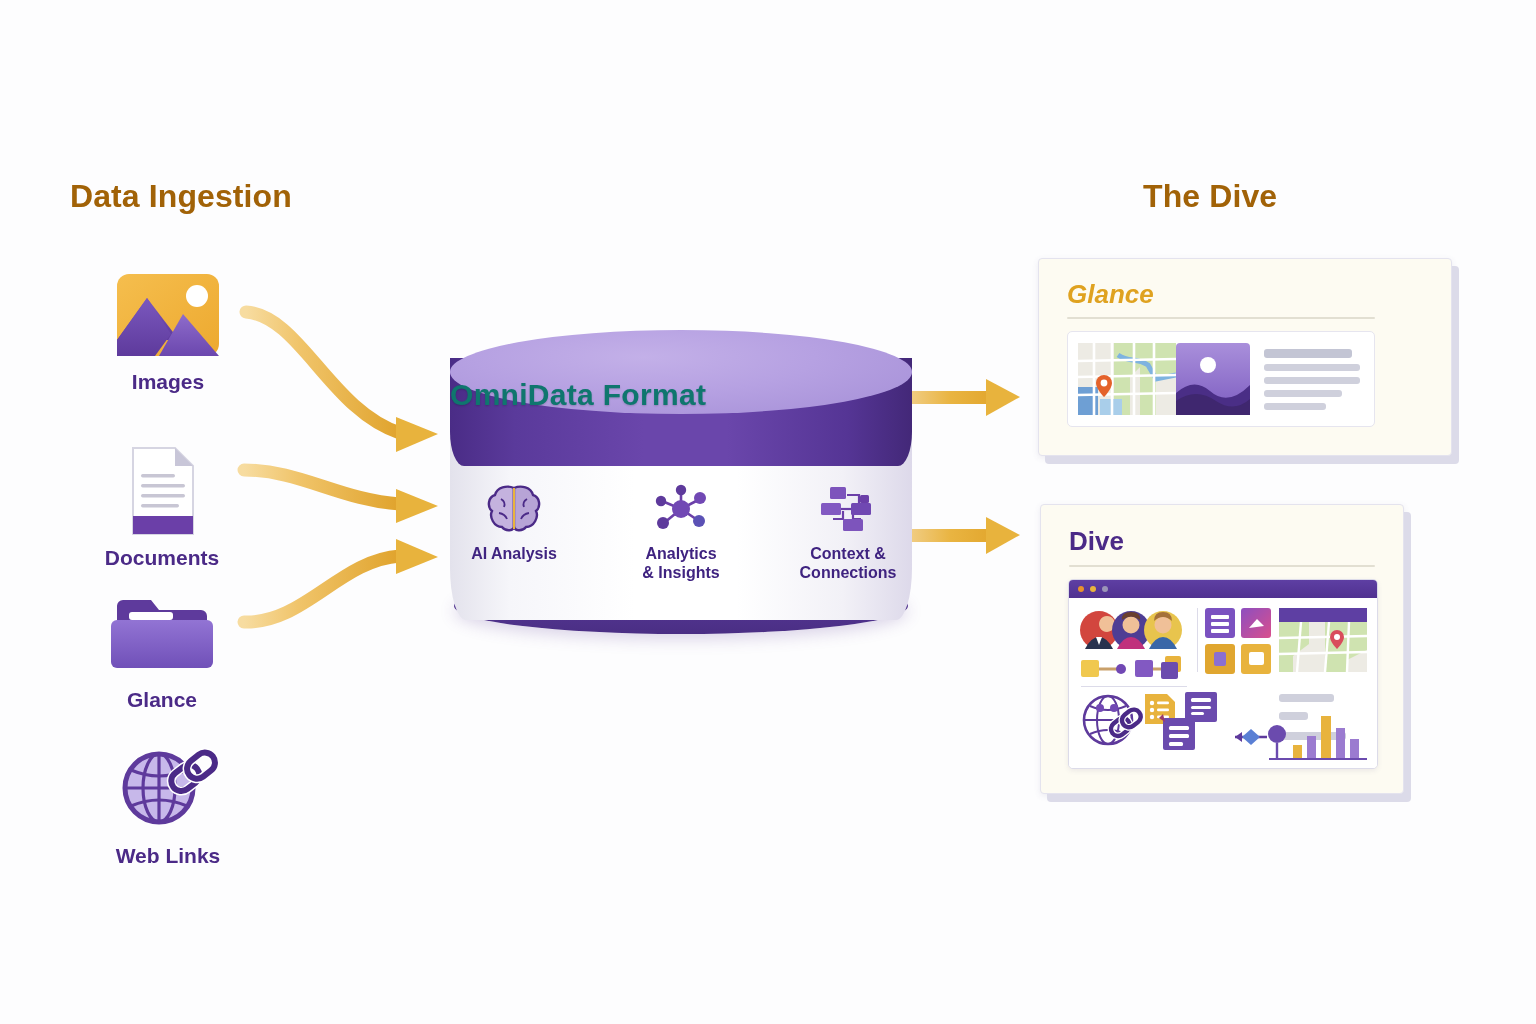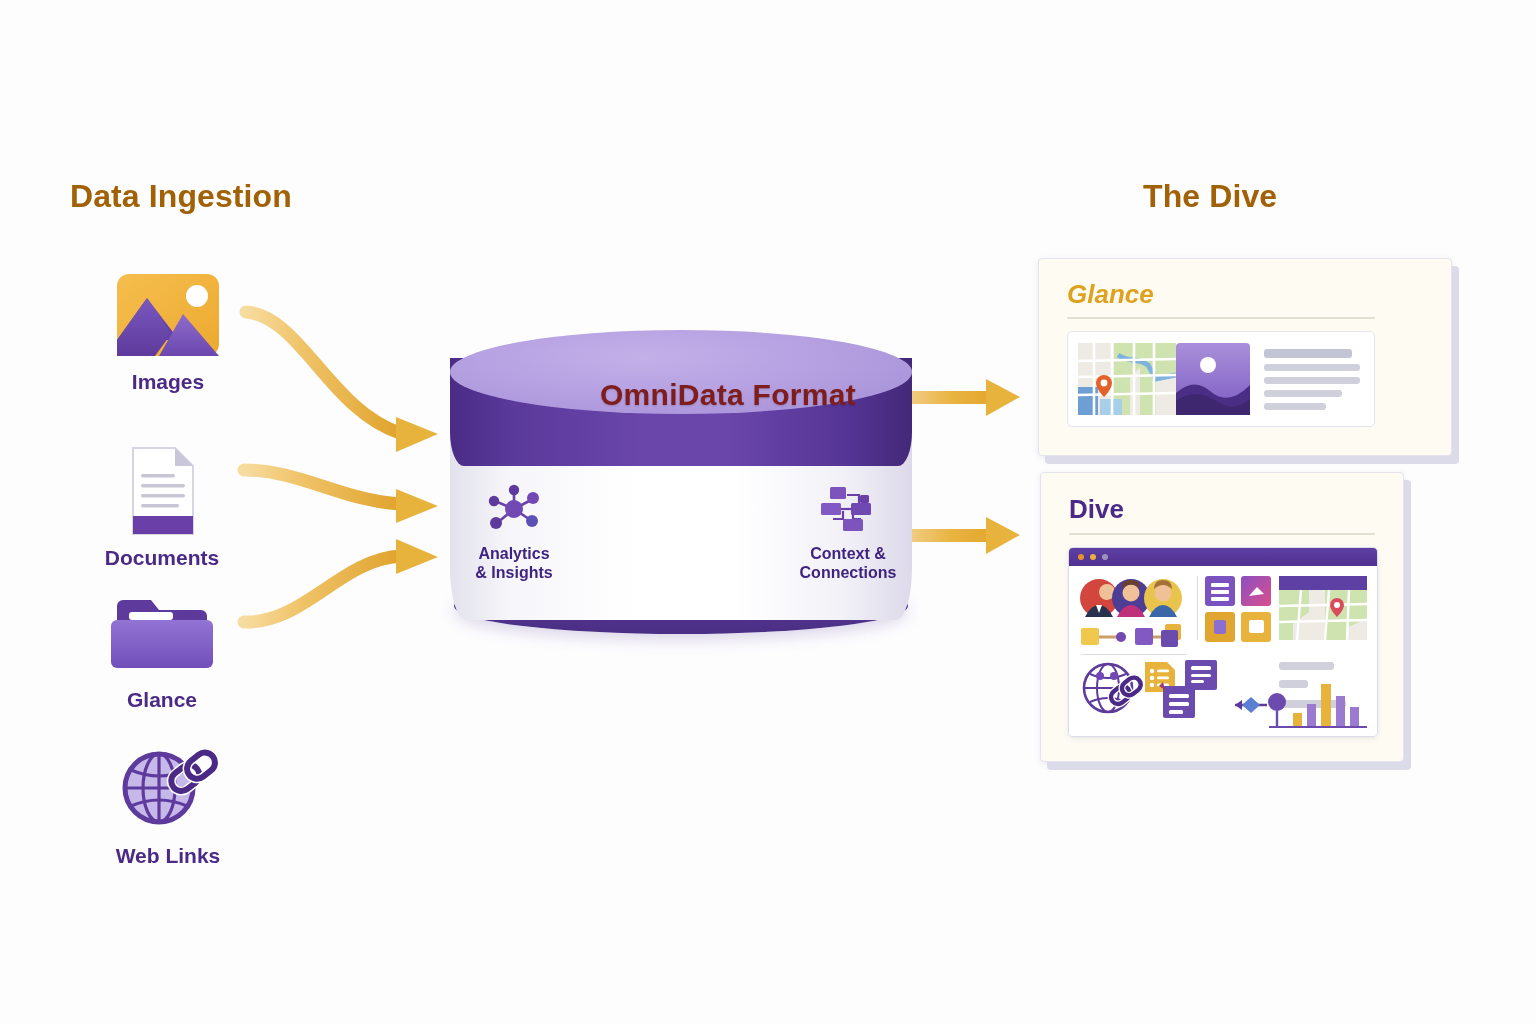--- a/index.html
+++ b/index.html
@@ -95,24 +95,23 @@
     position: absolute;
     left: 4px; top: 236px;
     width: 454px; height: 50px;
     border-radius: 50%;
     background: linear-gradient(to bottom, #f4f3f8, #e8e6f1);
   }
   #cyl-title {
     position: absolute;
     left: 0; top: 48px;
     width: 556px;
-    text-align: center;
     font-size: 30px;
     font-weight: bold;
-    color: #7f1d1d;
+    color: #0f766e;
     letter-spacing: 0.3px;
     z-index: 6;
     text-shadow: 0 1px 2px rgba(0,0,0,0.18);
   }
   #cyl-features {
     position: absolute;
     left: 8px; top: 148px;
     width: 446px;
     display: flex;
     justify-content: space-between;
@@ -146,21 +145,21 @@
 
   
   .vault-card {
     position: absolute;
     background: #fdfbf2;
     border: 1px solid #e4e3ee;
     border-radius: 4px;
     box-shadow: 7px 8px 0 0 #dcdbe9, 0 2px 6px rgba(90,80,140,0.10);
   }
   #card-glance { left: 1038px; top: 258px; width: 364px; height: 196px; padding-left: 48px; }
-  #card-dive   { left: 1040px; top: 472px; width: 362px; height: 288px; }
+  #card-dive   { left: 1040px; top: 504px; width: 362px; height: 288px; }
 
   .card-title {
     position: absolute;
     left: 28px;
     font-size: 26px;
     font-weight: bold;
     white-space: nowrap;
   }
   #glance-title { top: 20px; color: #DFA220; font-style: italic; }
   #dive-title   { top: 21px; color: #4B2A87; }
@@ -369,20 +368,36 @@
   <div id="cyl-bottom-rim"></div>
   <div id="cyl-bottom-face"></div>
   <div id="cyl-body"></div>
   <div id="cyl-band"></div>
   <div id="cyl-top"></div>
 
   <div id="cyl-title">OmniData Format</div>
 
   <div id="cyl-features">
 
+    <div class="feature">
+      <div class="feature-icon">
+        <svg width="58" height="52" viewBox="0 0 58 52">
+          <path d="M29 5 C22 2 12 4 10 12 C3 14 2 24 7 28 C4 34 9 44 17 44 C21 49 29 48 29 43 Z" fill="#C4B2DE" stroke="#4B2A87" stroke-width="2.4"></path>
+          <path d="M29 5 C36 2 46 4 48 12 C55 14 56 24 51 28 C54 34 49 44 41 44 C37 49 29 48 29 43 Z" fill="#B7A4D6" stroke="#4B2A87" stroke-width="2.4"></path>
+          <line x1="29" y1="5" x2="29" y2="46" stroke="#E8B33D" stroke-width="2"></line>
+          <g stroke="#4B2A87" stroke-width="1.8" fill="none">
+            <path d="M16 16 q5 3 3 8"></path>
+              <path d="M14 30 q6 1 8 6"></path>
+            <path d="M42 16 q-5 3 -3 8"></path>
+              <path d="M44 30 q-6 1 -8 6"></path>
+          </g>
+        </svg>
+      </div>
+      <div class="feature-label">AI Analysis</div>
+    </div>
 
 
     <div class="feature">
       <div class="feature-icon">
         <svg width="58" height="52" viewBox="0 0 58 52">
           <g stroke="#6B3FA8" stroke-width="2.6">
             <line x1="29" y1="26" x2="29" y2="8"></line>
             <line x1="29" y1="26" x2="10" y2="18"></line>
             <line x1="29" y1="26" x2="48" y2="16"></line>
             <line x1="29" y1="26" x2="12" y2="40"></line>

